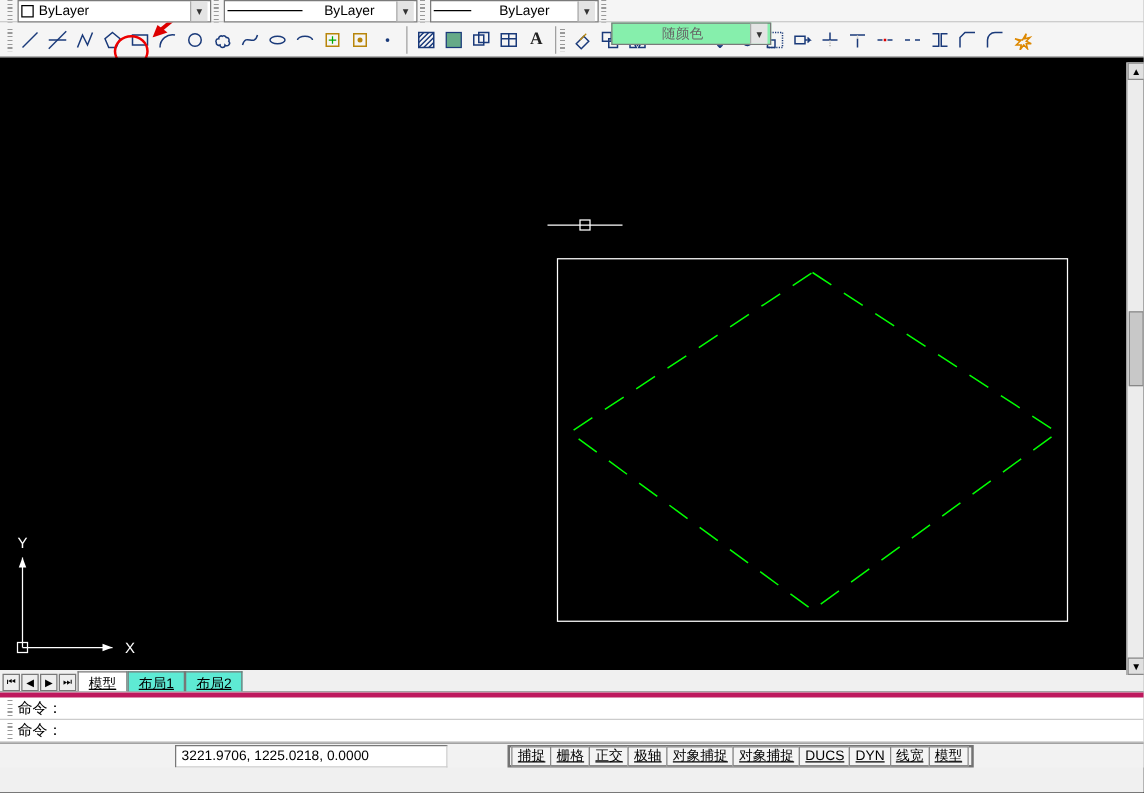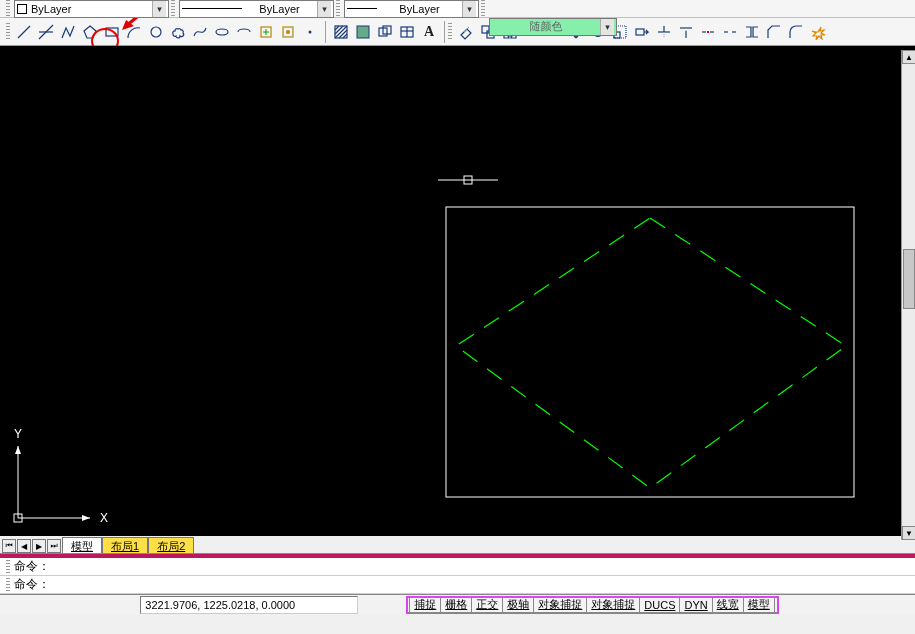--- a/index.html
+++ b/index.html
@@ -60,31 +60,31 @@
   .vscroll { position:absolute; right:0; top:50px; width:14px; height:490px; background:#ececec; display:flex; flex-direction:column; border-left:1px solid #999;}
   .vscroll .sbtn { width:14px; height:14px; background:#e0e0e0; border:1px solid #888; font-size:8px; display:flex;align-items:center;justify-content:center;}
   .vscroll .thumb { width:12px; margin:0 1px; background:#c8c8c8; border:1px solid #888; }
 
   
   .tabs-row { height:18px; background:#f0f0f0; display:flex; align-items:flex-end; border-bottom:1px solid #888; padding-left:2px;}
   .tabs-row .nav { display:flex; }
   .tabs-row .navbtn { width:14px;height:14px;border:1px solid #777;background:#eee;font-size:8px;display:flex;align-items:center;justify-content:center;margin-right:1px;}
   .tab { height:16px; padding:1px 8px 0 8px; border:1px solid #777; border-bottom:none; background:#fff; margin-right:0; font-size:11px;}
   .tab.active { background:#fff; text-decoration: underline; }
-  .tab:not(.active){ background:#fde047; text-decoration: underline;}
+  .tab:not(.active){ background:#5eead4; text-decoration: underline;}
 
   
   .cmd-area { border-top:4px solid #be185d; background:#fff; }
   .cmd-line { height:18px; border-bottom:1px solid #ccc; padding:2px 6px; font-size:12px; display:flex; align-items:center;}
   .cmd-line .sgrip { width:4px; height:14px; background: repeating-linear-gradient(#999 0 1px, transparent 1px 3px); margin-right:4px;}
 
   
   .status-bar { height:20px; background:#f2f2f2; border-top:1px solid #888; display:flex; align-items:center; font-size:11px;justify-content:center;}
   .status-coord { width:218px; padding:0 4px; border:1px inset #ccc; height:18px; display:flex;align-items:center; background:#fff; margin:0 4px;}
-  .status-btns { display:flex; gap:0; border:2px solid #d946ef; padding:0 2px; height:18px; align-items:center;margin-left:44px; }
+  .status-btns { display:flex; gap:0; border:2px solid #737373; padding:0 2px; height:18px; align-items:center;margin-left:44px; }
   .status-btns .sb { border:1px solid #888; background:#f4f4f4; padding:0 4px; height:16px; display:flex;align-items:center; font-size:11px; text-decoration: underline; margin-left:-1px;}
 </style>
 </head>
 <body>
 
 <svg class="anno-arrow" viewBox="0 0 30 24">
   <defs></defs>
   <line x1="28" y1="2" x2="6" y2="20" stroke="#d00" stroke-width="3"></line>
   <polygon points="2,24 6,14 14,20" fill="#d00"></polygon>
 </svg>

